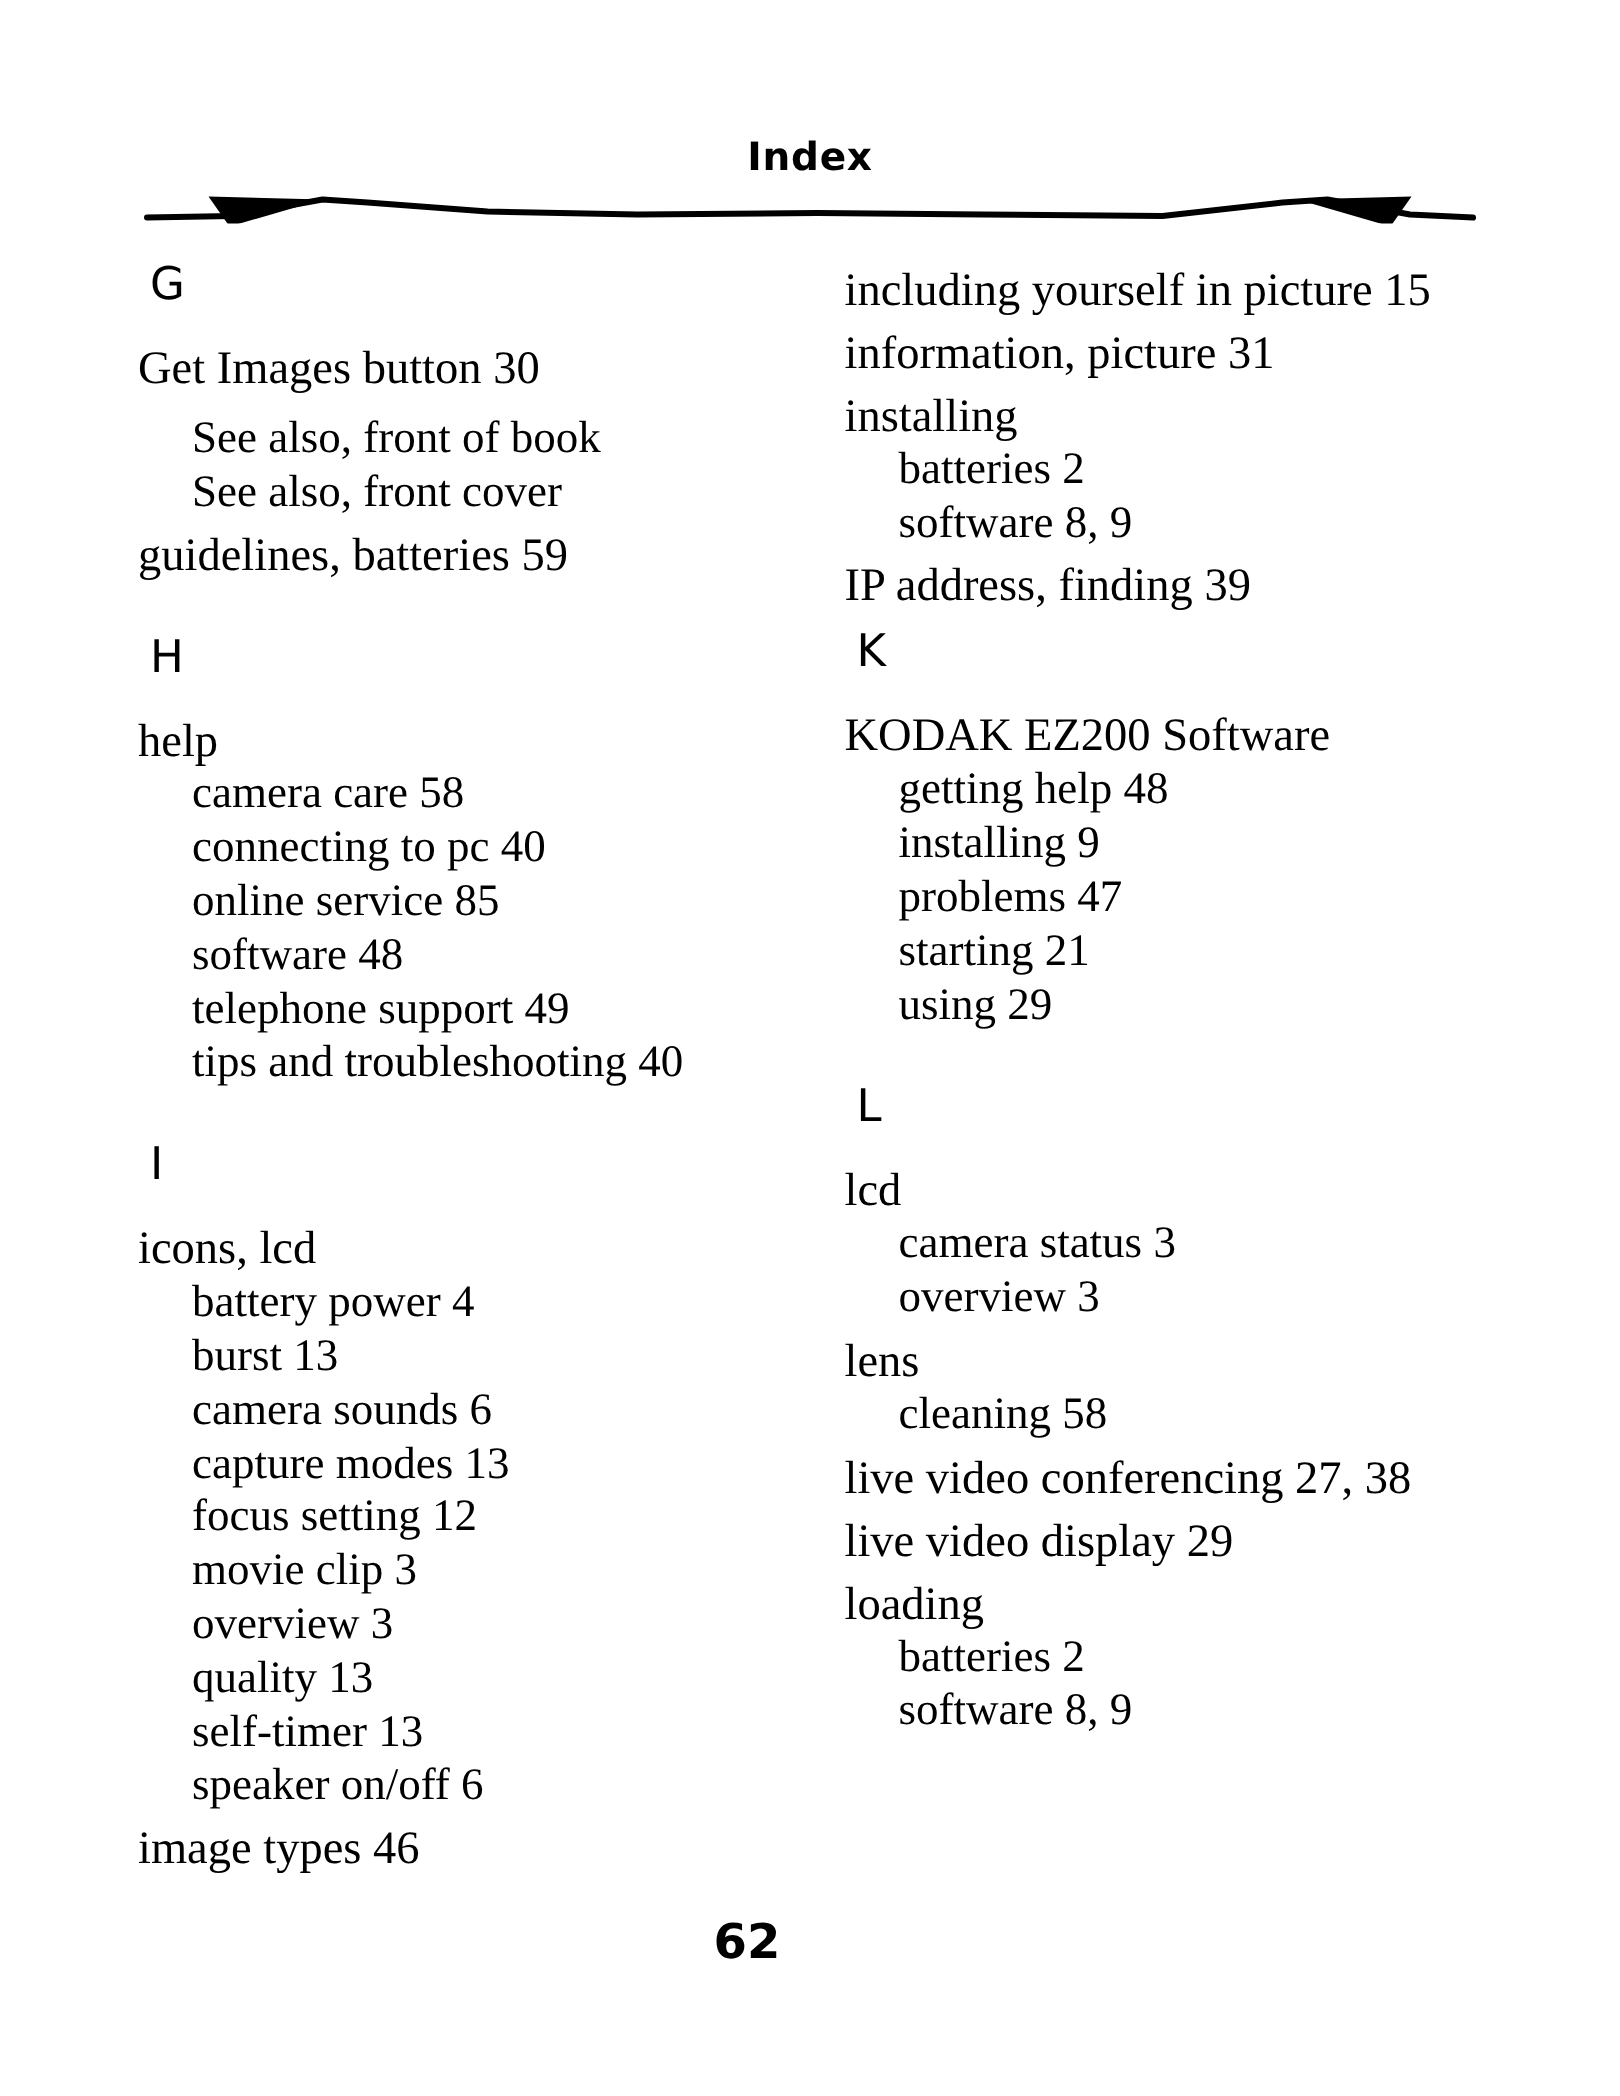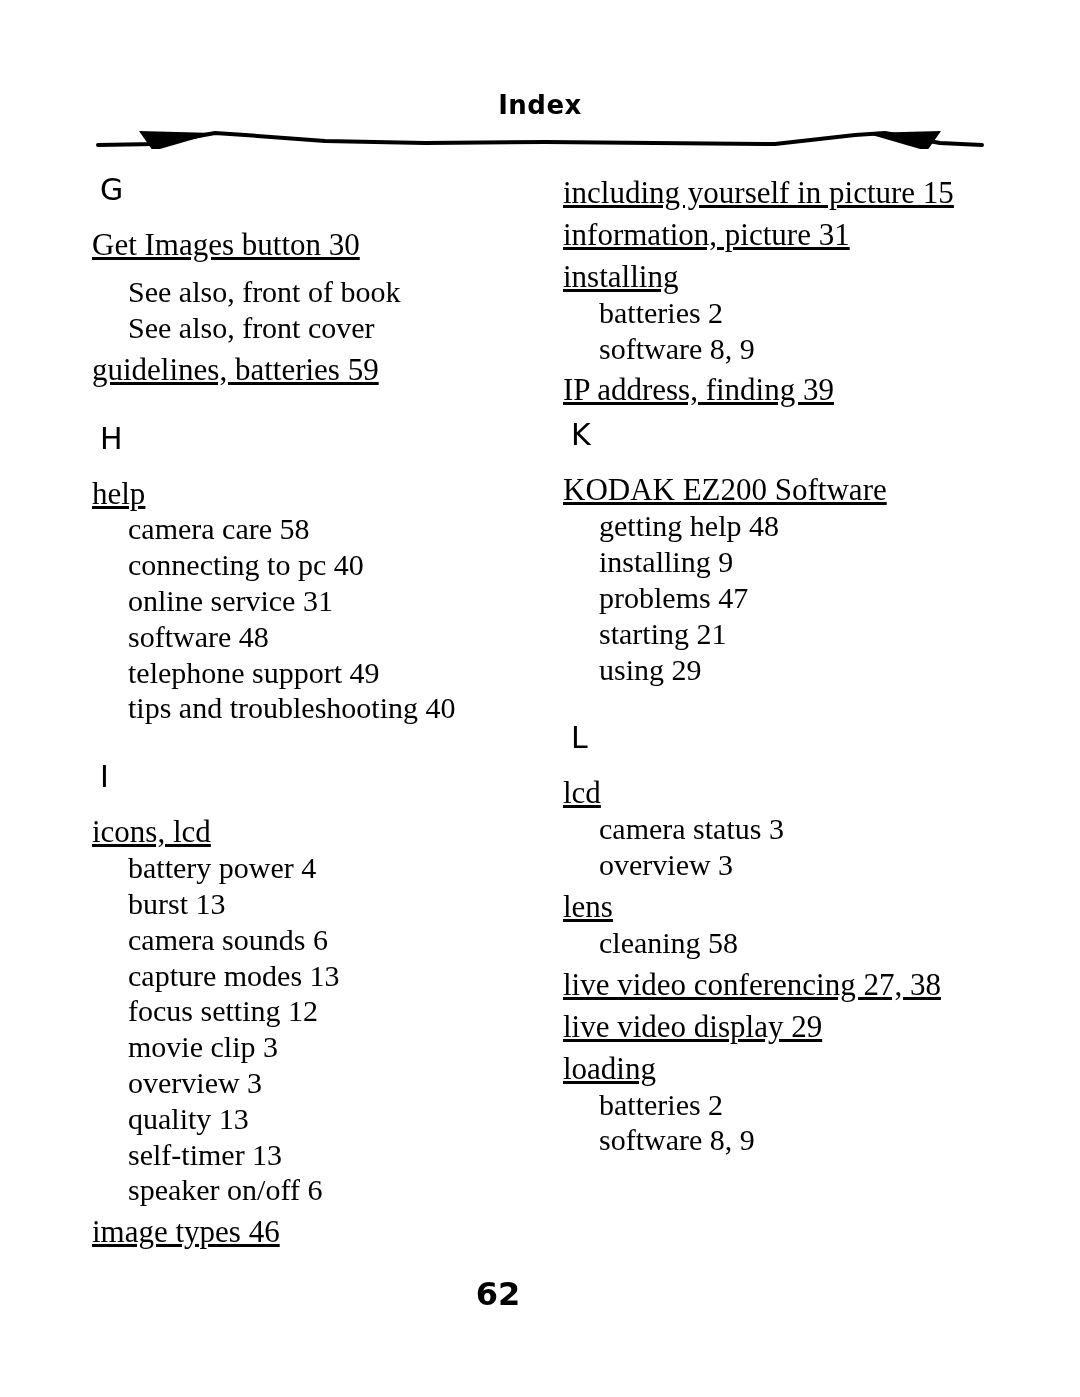--- a/index.html
+++ b/index.html
@@ -66,21 +66,21 @@
     margin: 0 0 22px 8px;
   }
   .letter-head.spaced-top { margin-top: 36px; }
 
   .entry {
     font-size: 31px;
     line-height: 1.16;
     margin: 0 0 1px 0;
     white-space: nowrap;
   }
-  .entry.lvl1 { margin-left: 0px; text-decoration: underline; }
+  .entry.lvl1 { margin-left: 0px; }
   .entry.lvl2 { margin-left: 36px; font-size: 30px; }
   .group { margin-bottom: 12px; }
   .group.tight { margin-bottom: 6px; }
 
   
   .page-number {
     position: absolute;
     left: 0;
     top: 1275px;
     width: 996px;
@@ -121,21 +121,21 @@
         <div class="entry lvl1">guidelines, batteries 59</div>
       </div>
     </div>
 
     <div class="section">
       <div class="letter-head spaced-top">H</div>
       <div class="group">
         <div class="entry lvl1">help</div>
         <div class="entry lvl2">camera care 58</div>
         <div class="entry lvl2">connecting to pc 40</div>
-        <div class="entry lvl2">online service 31</div>
+        <div class="entry lvl2">online service 85</div>
         <div class="entry lvl2">software 48</div>
         <div class="entry lvl2">telephone support 49</div>
         <div class="entry lvl2">tips and troubleshooting 40</div>
       </div>
     </div>
 
     <div class="section">
       <div class="letter-head spaced-top">I</div>
       <div class="group tight">
         <div class="entry lvl1">icons, lcd</div>

